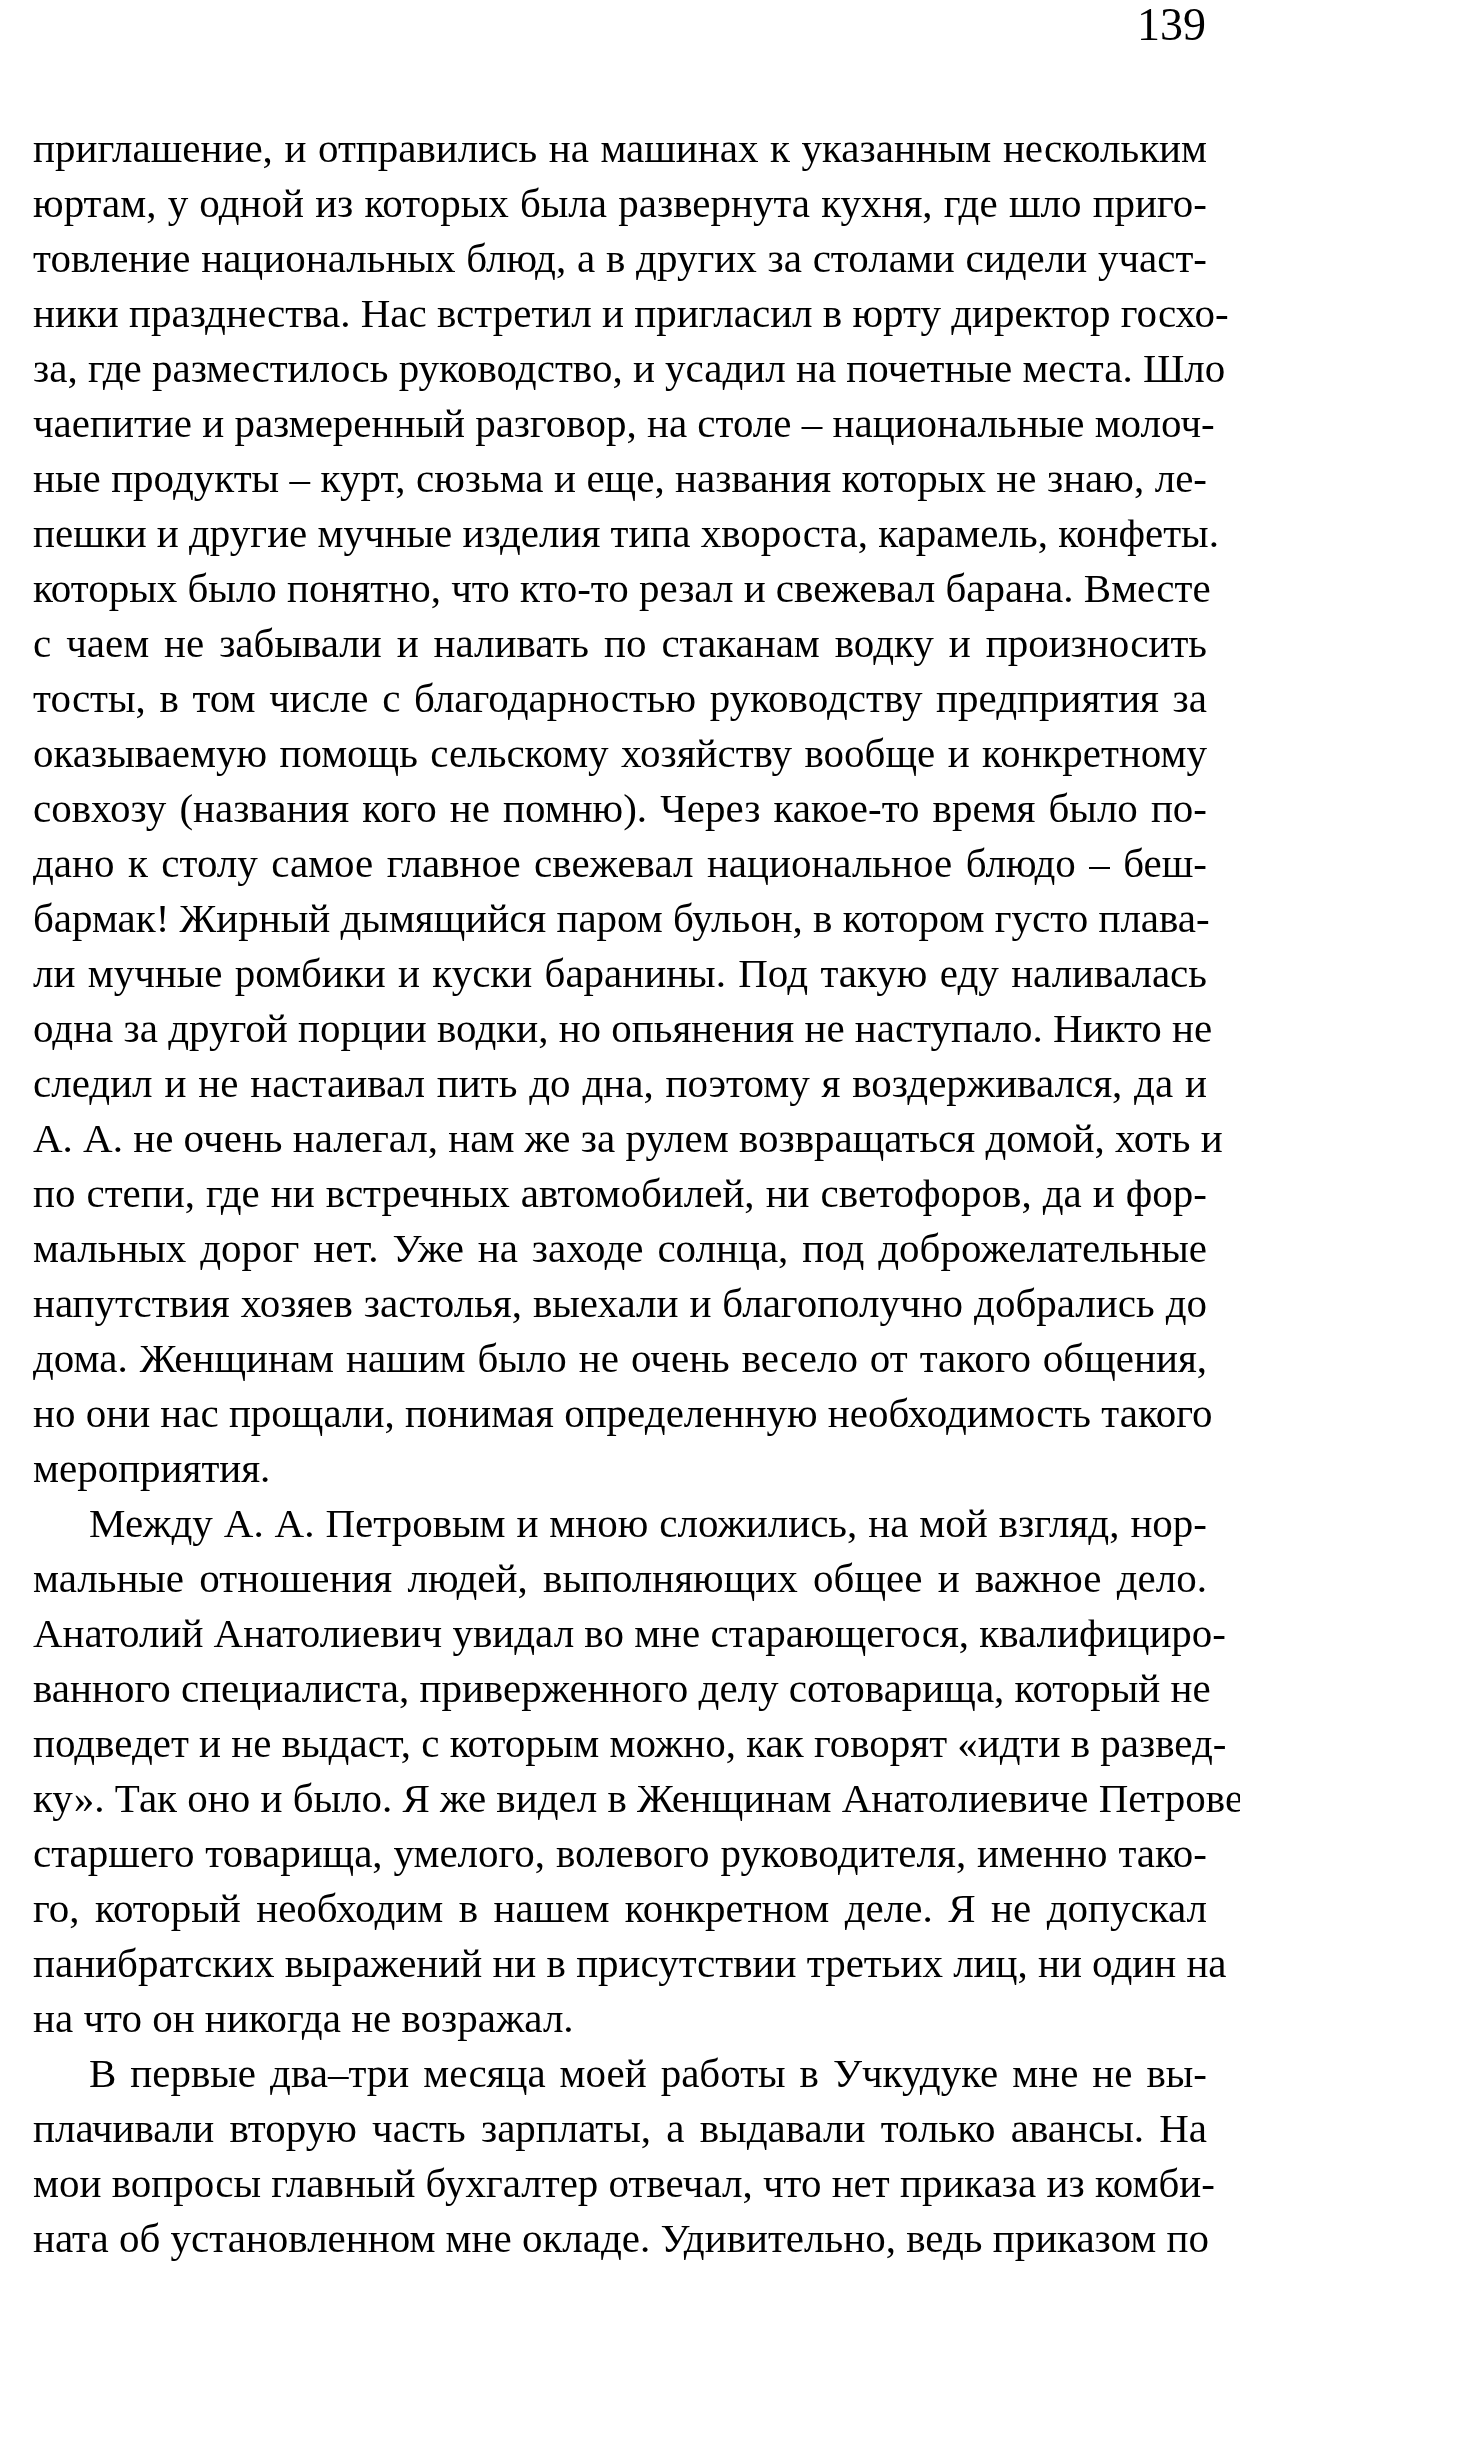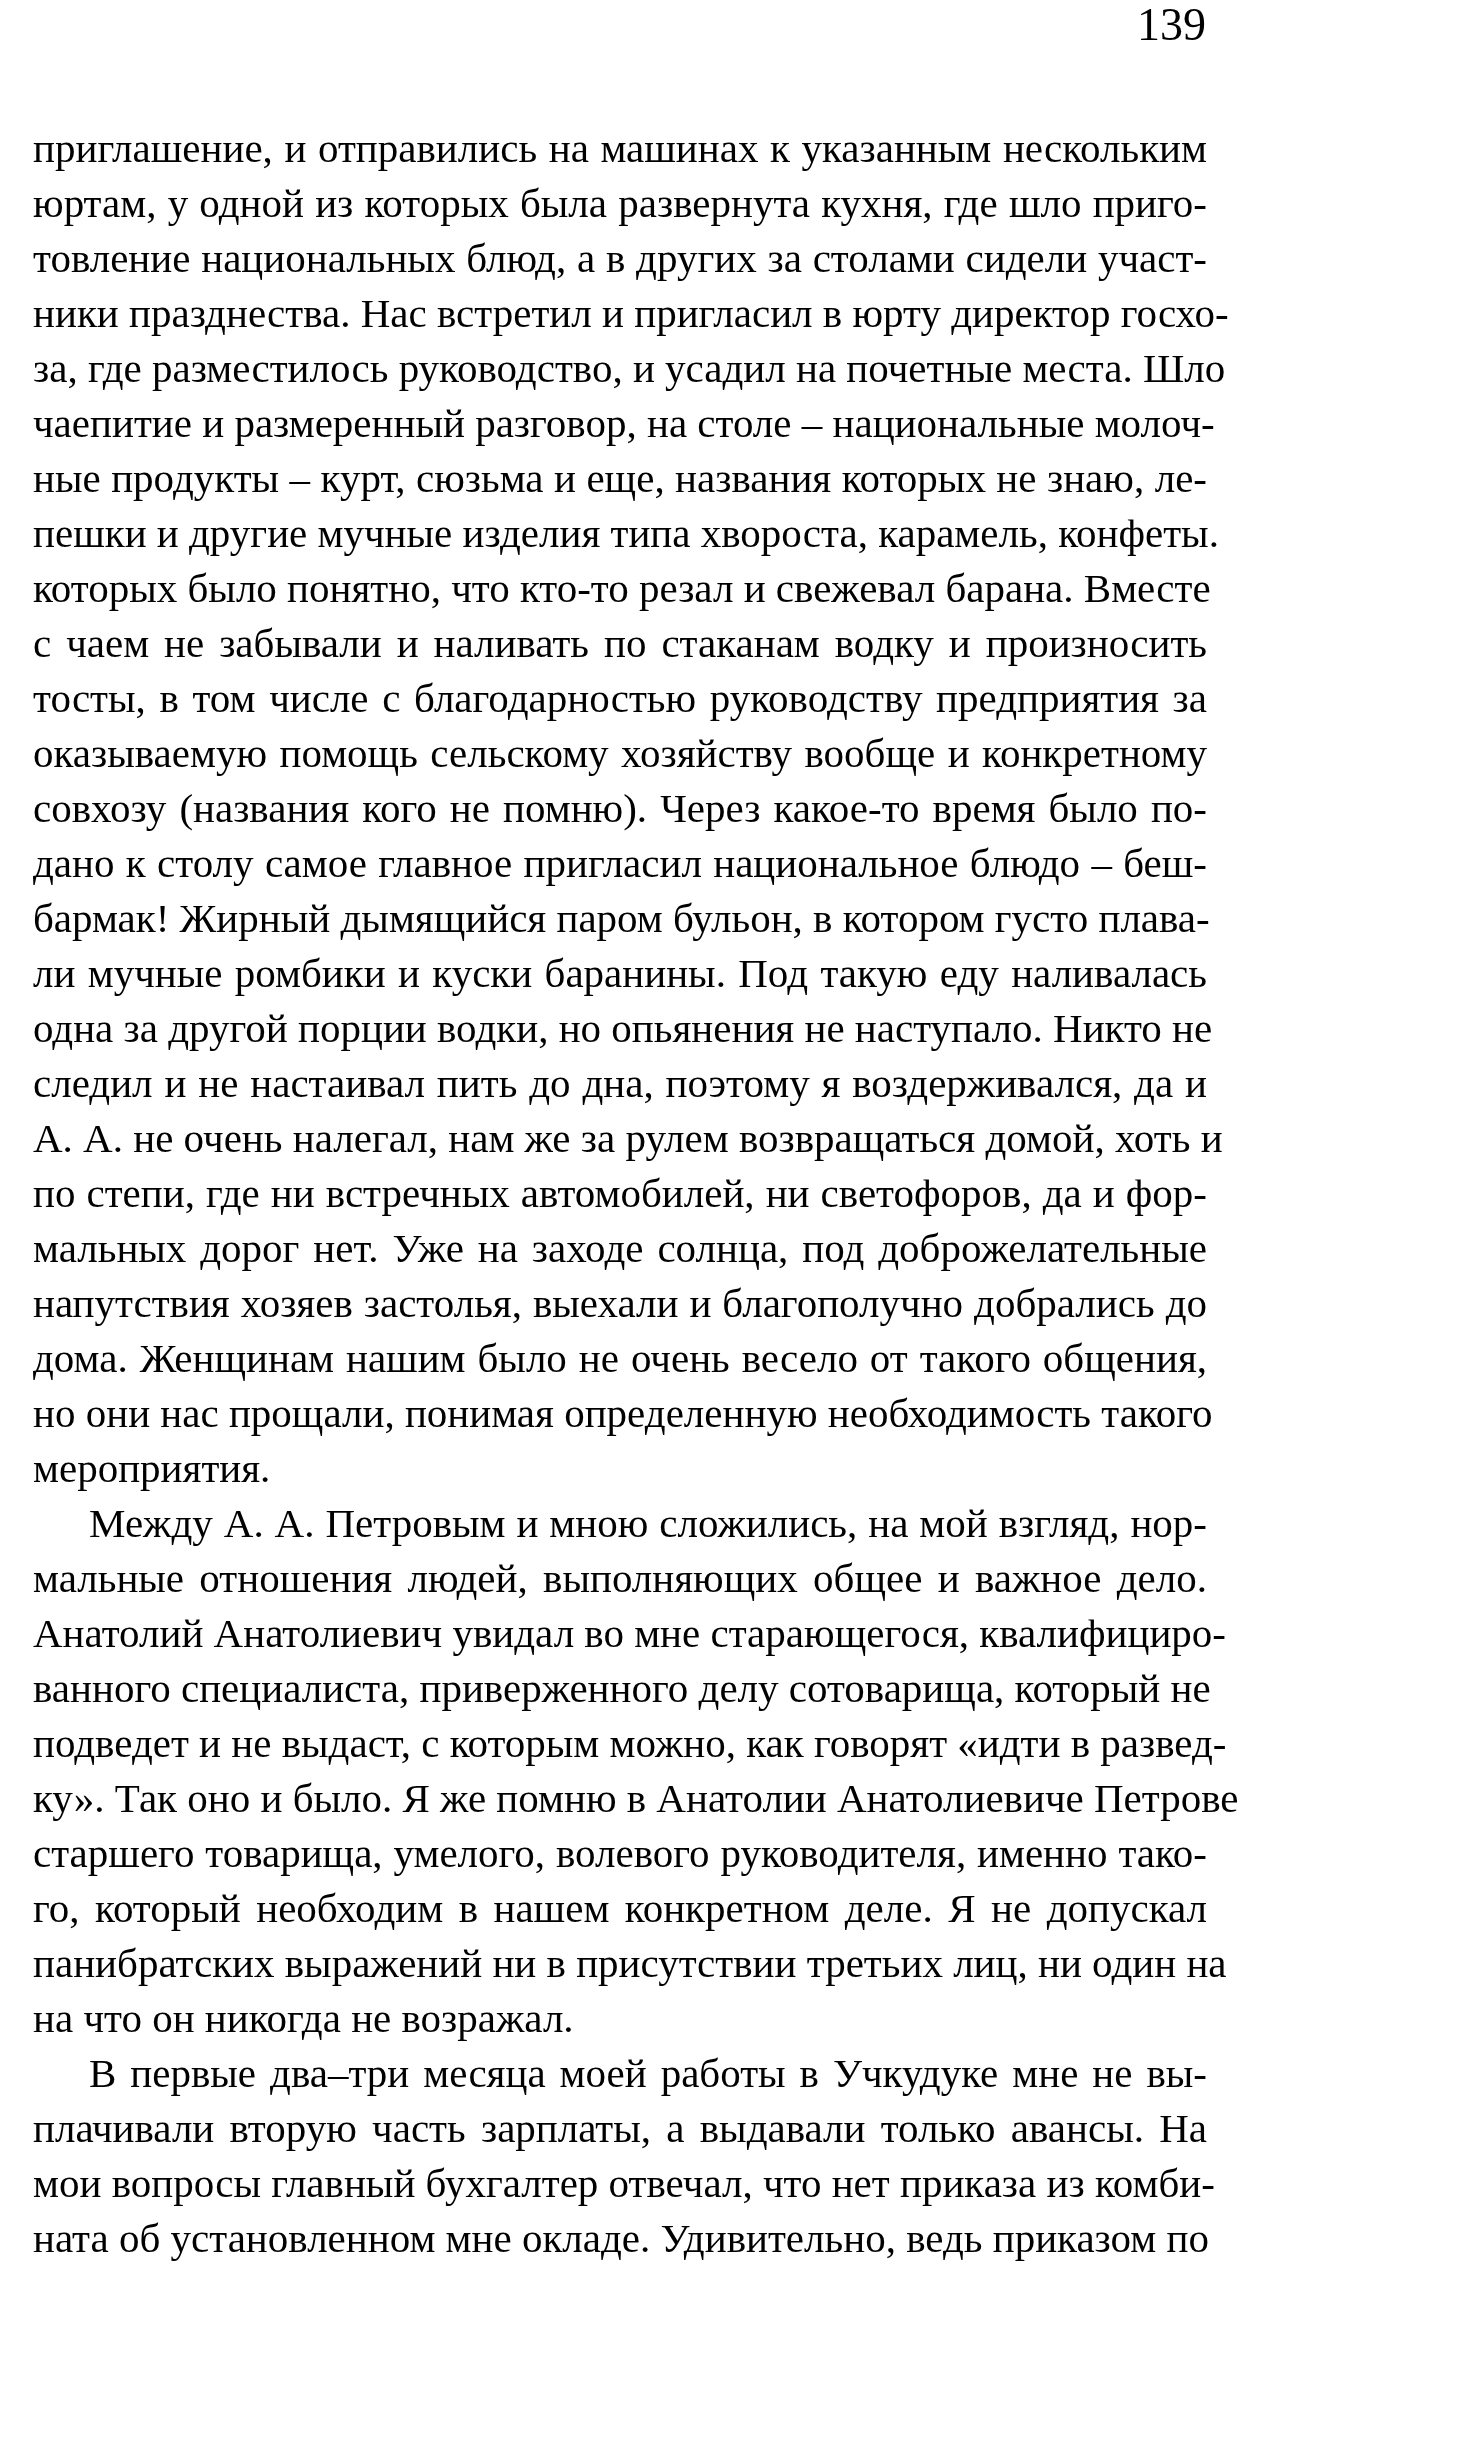--- a/index.html
+++ b/index.html
@@ -67,41 +67,41 @@
       <div class="line">ники празднества. Нас встретил и пригласил в юрту директор госхо-</div>
       <div class="line">за, где разместилось руководство, и усадил на почетные места. Шло</div>
       <div class="line">чаепитие и размеренный разговор, на столе – национальные молоч-</div>
       <div class="line">ные продукты – курт, сюзьма и еще, названия которых не знаю, ле-</div>
       <div class="line">пешки и другие мучные изделия типа хвороста, карамель, конфеты.</div>
       <div class="line">которых было понятно, что кто-то резал и свежевал барана. Вместе</div>
       <div class="line">с чаем не забывали и наливать по стаканам водку и произносить</div>
       <div class="line">тосты, в том числе с благодарностью руководству предприятия за</div>
       <div class="line">оказываемую помощь сельскому хозяйству вообще и конкретному</div>
       <div class="line">совхозу (названия кого не помню). Через какое-то время было по-</div>
-      <div class="line">дано к столу самое главное пригласил национальное блюдо – беш-</div>
+      <div class="line">дано к столу самое главное свежевал национальное блюдо – беш-</div>
       <div class="line">бармак! Жирный дымящийся паром бульон, в котором густо плава-</div>
       <div class="line">ли мучные ромбики и куски баранины. Под такую еду наливалась</div>
       <div class="line">одна за другой порции водки, но опьянения не наступало. Никто не</div>
       <div class="line">следил и не настаивал пить до дна, поэтому я воздерживался, да и</div>
       <div class="line">А. А. не очень налегал, нам же за рулем возвращаться домой, хоть и</div>
       <div class="line">по степи, где ни встречных автомобилей, ни светофоров, да и фор-</div>
       <div class="line">мальных дорог нет. Уже на заходе солнца, под доброжелательные</div>
       <div class="line">напутствия хозяев застолья, выехали и благополучно добрались до</div>
       <div class="line">дома. Женщинам нашим было не очень весело от такого общения,</div>
       <div class="line">но они нас прощали, понимая определенную необходимость такого</div>
       <div class="line last">мероприятия.</div>
     </div>
 
     <div class="paragraph">
       <div class="line indent">Между А. А. Петровым и мною сложились, на мой взгляд, нор-</div>
       <div class="line">мальные отношения людей, выполняющих общее и важное дело.</div>
       <div class="line">Анатолий Анатолиевич увидал во мне старающегося, квалифициро-</div>
       <div class="line">ванного специалиста, приверженного делу сотоварища, который не</div>
       <div class="line">подведет и не выдаст, с которым можно, как говорят «идти в развед-</div>
-      <div class="line">ку». Так оно и было. Я же помню в Анатолии Анатолиевиче Петрове</div>
+      <div class="line">ку». Так оно и было. Я же видел в Женщинам Анатолиевиче Петрове</div>
       <div class="line">старшего товарища, умелого, волевого руководителя, именно тако-</div>
       <div class="line">го, который необходим в нашем конкретном деле. Я не допускал</div>
       <div class="line">панибратских выражений ни в присутствии третьих лиц, ни один на</div>
       <div class="line last">на что он никогда не возражал.</div>
     </div>
 
     <div class="paragraph">
       <div class="line indent">В первые два–три месяца моей работы в Учкудуке мне не вы-</div>
       <div class="line">плачивали вторую часть зарплаты, а выдавали только авансы. На</div>
       <div class="line">мои вопросы главный бухгалтер отвечал, что нет приказа из комби-</div>

